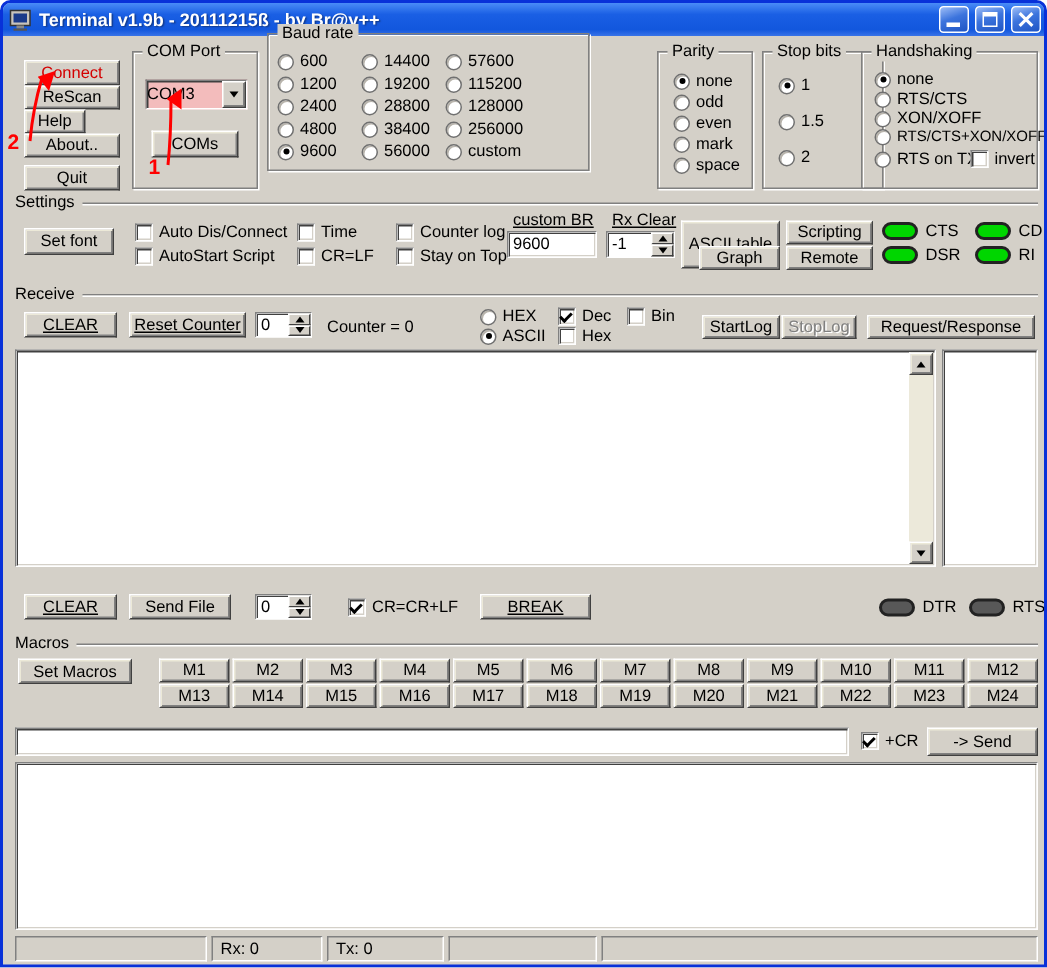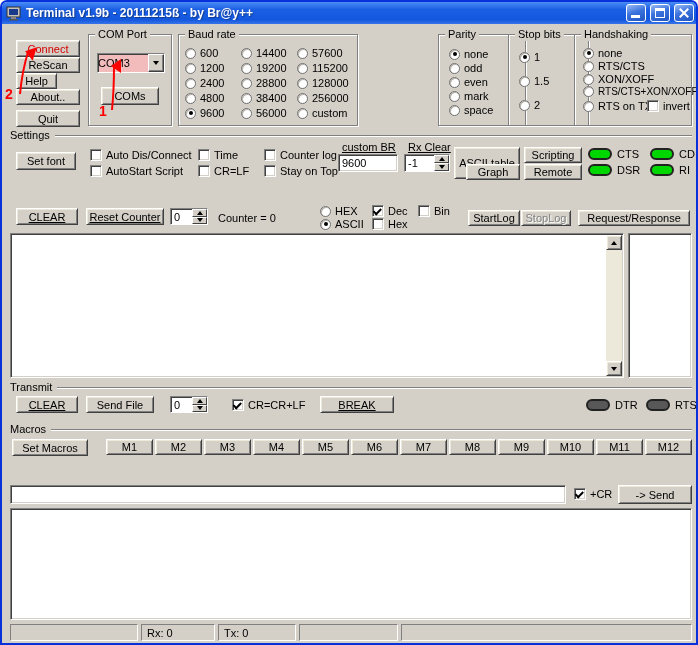--- a/index.html
+++ b/index.html
@@ -102,21 +102,21 @@
     <span class="glabel">COM Port</span>
     <div class="combo" style="left:8px;top:18px;width:68px;height:20px">
       <span class="cfield">COM3</span>
       <span class="cbtn">
           <span class="tri-down"></span>
         </span>
     </div>
     <div class="btn" style="left:12px;top:52px;width:58px;height:18px">COMs</div>
   </div>
 
-  <div class="group" style="left:176px;top:32px;width:180px;height:92px">
+  <div class="group" style="left:176px;top:20px;width:215px;height:92px">
     <span class="glabel">Baud rate</span>
     <label class="radio" style="left:6px;top:12px">
         <span class="rb"></span>
         <span>600</span>
       </label>
     <label class="radio" style="left:6px;top:27px">
         <span class="rb"></span>
         <span>1200</span>
       </label>
     <label class="radio" style="left:6px;top:42px">
@@ -167,21 +167,21 @@
         <span class="rb"></span>
         <span>256000</span>
       </label>
     <label class="radio" style="left:118px;top:72px">
         <span class="rb"></span>
         <span>custom</span>
       </label>
   </div>
 
 
-  <div class="group" style="left:436px;top:32px;width:88px;height:92px">
+  <div class="group" style="left:436px;top:32px;width:64px;height:92px">
     <span class="glabel">Parity</span>
     <label class="radio on" style="left:10px;top:13px">
         <span class="rb"></span>
         <span>none</span>
       </label>
     <label class="radio" style="left:10px;top:27px">
         <span class="rb"></span>
         <span>odd</span>
       </label>
     <label class="radio" style="left:10px;top:41px">
@@ -304,20 +304,24 @@
     </div>
   <div class="led" style="left:586px;top:162px">
       <span class="lamp on"></span>
       <span>DSR</span>
     </div>
   <div class="led" style="left:648px;top:162px">
       <span class="lamp on"></span>
       <span>RI</span>
     </div>
 
+  <div class="divider" style="left:8px;top:188px">
+    <span>Receive</span>
+      <span class="dline"></span>
+  </div>
 
   <div class="btn underline" style="left:14px;top:206px;width:62px;height:17px">CLEAR</div>
   <div class="btn underline" style="left:84px;top:206px;width:78px;height:17px">Reset Counter</div>
   <div class="spinner" style="left:168px;top:206px;width:38px;height:17px">
     <span class="sval">0</span>
     <span class="sbtns">
         <span class="sb">
           <span class="tri-up"></span>
         </span>
         <span class="sb">
@@ -359,24 +363,20 @@
           <span class="tri-up"></span>
         </span>
       <span class="sbtrack"></span>
       <span class="sbbtn">
           <span class="tri-down"></span>
         </span>
     </div>
   </div>
   <div class="sunken" style="left:626px;top:231px;width:64px;height:145px"></div>
 
-  <div class="divider" style="left:8px;top:379px">
-    <span>Transmit</span>
-      <span class="dline"></span>
-  </div>
 
   <div class="btn underline" style="left:14px;top:394px;width:62px;height:17px">CLEAR</div>
   <div class="btn" style="left:84px;top:394px;width:68px;height:17px">Send File</div>
   <div class="spinner" style="left:168px;top:394px;width:38px;height:17px">
     <span class="sval">0</span>
     <span class="sbtns">
         <span class="sb">
           <span class="tri-up"></span>
         </span>
         <span class="sb">
@@ -412,20 +412,34 @@
     <div class="mbtn">M4</div>
     <div class="mbtn">M5</div>
     <div class="mbtn">M6</div>
     <div class="mbtn">M7</div>
     <div class="mbtn">M8</div>
     <div class="mbtn">M9</div>
     <div class="mbtn">M10</div>
     <div class="mbtn">M11</div>
     <div class="mbtn">M12</div>
   </div>
+  <div class="mrow" style="left:104px;top:454px;width:586px;height:16px">
+    <div class="mbtn">M13</div>
+    <div class="mbtn">M14</div>
+    <div class="mbtn">M15</div>
+    <div class="mbtn">M16</div>
+    <div class="mbtn">M17</div>
+    <div class="mbtn">M18</div>
+    <div class="mbtn">M19</div>
+    <div class="mbtn">M20</div>
+    <div class="mbtn">M21</div>
+    <div class="mbtn">M22</div>
+    <div class="mbtn">M23</div>
+    <div class="mbtn">M24</div>
+  </div>
 
   <input class="sunken field" style="left: 8px; top: 483px; width: 556px; height: 19px;" value="">
   <label class="cbx checked" style="left:572px;top:486px">
       <span class="box"></span>
       <span>+CR</span>
     </label>
   <div class="btn" style="left:616px;top:483px;width:74px;height:19px">-&gt; Send</div>
 
   <div class="sunken mono" style="left:8px;top:506px;width:682px;height:112px"></div>
 

